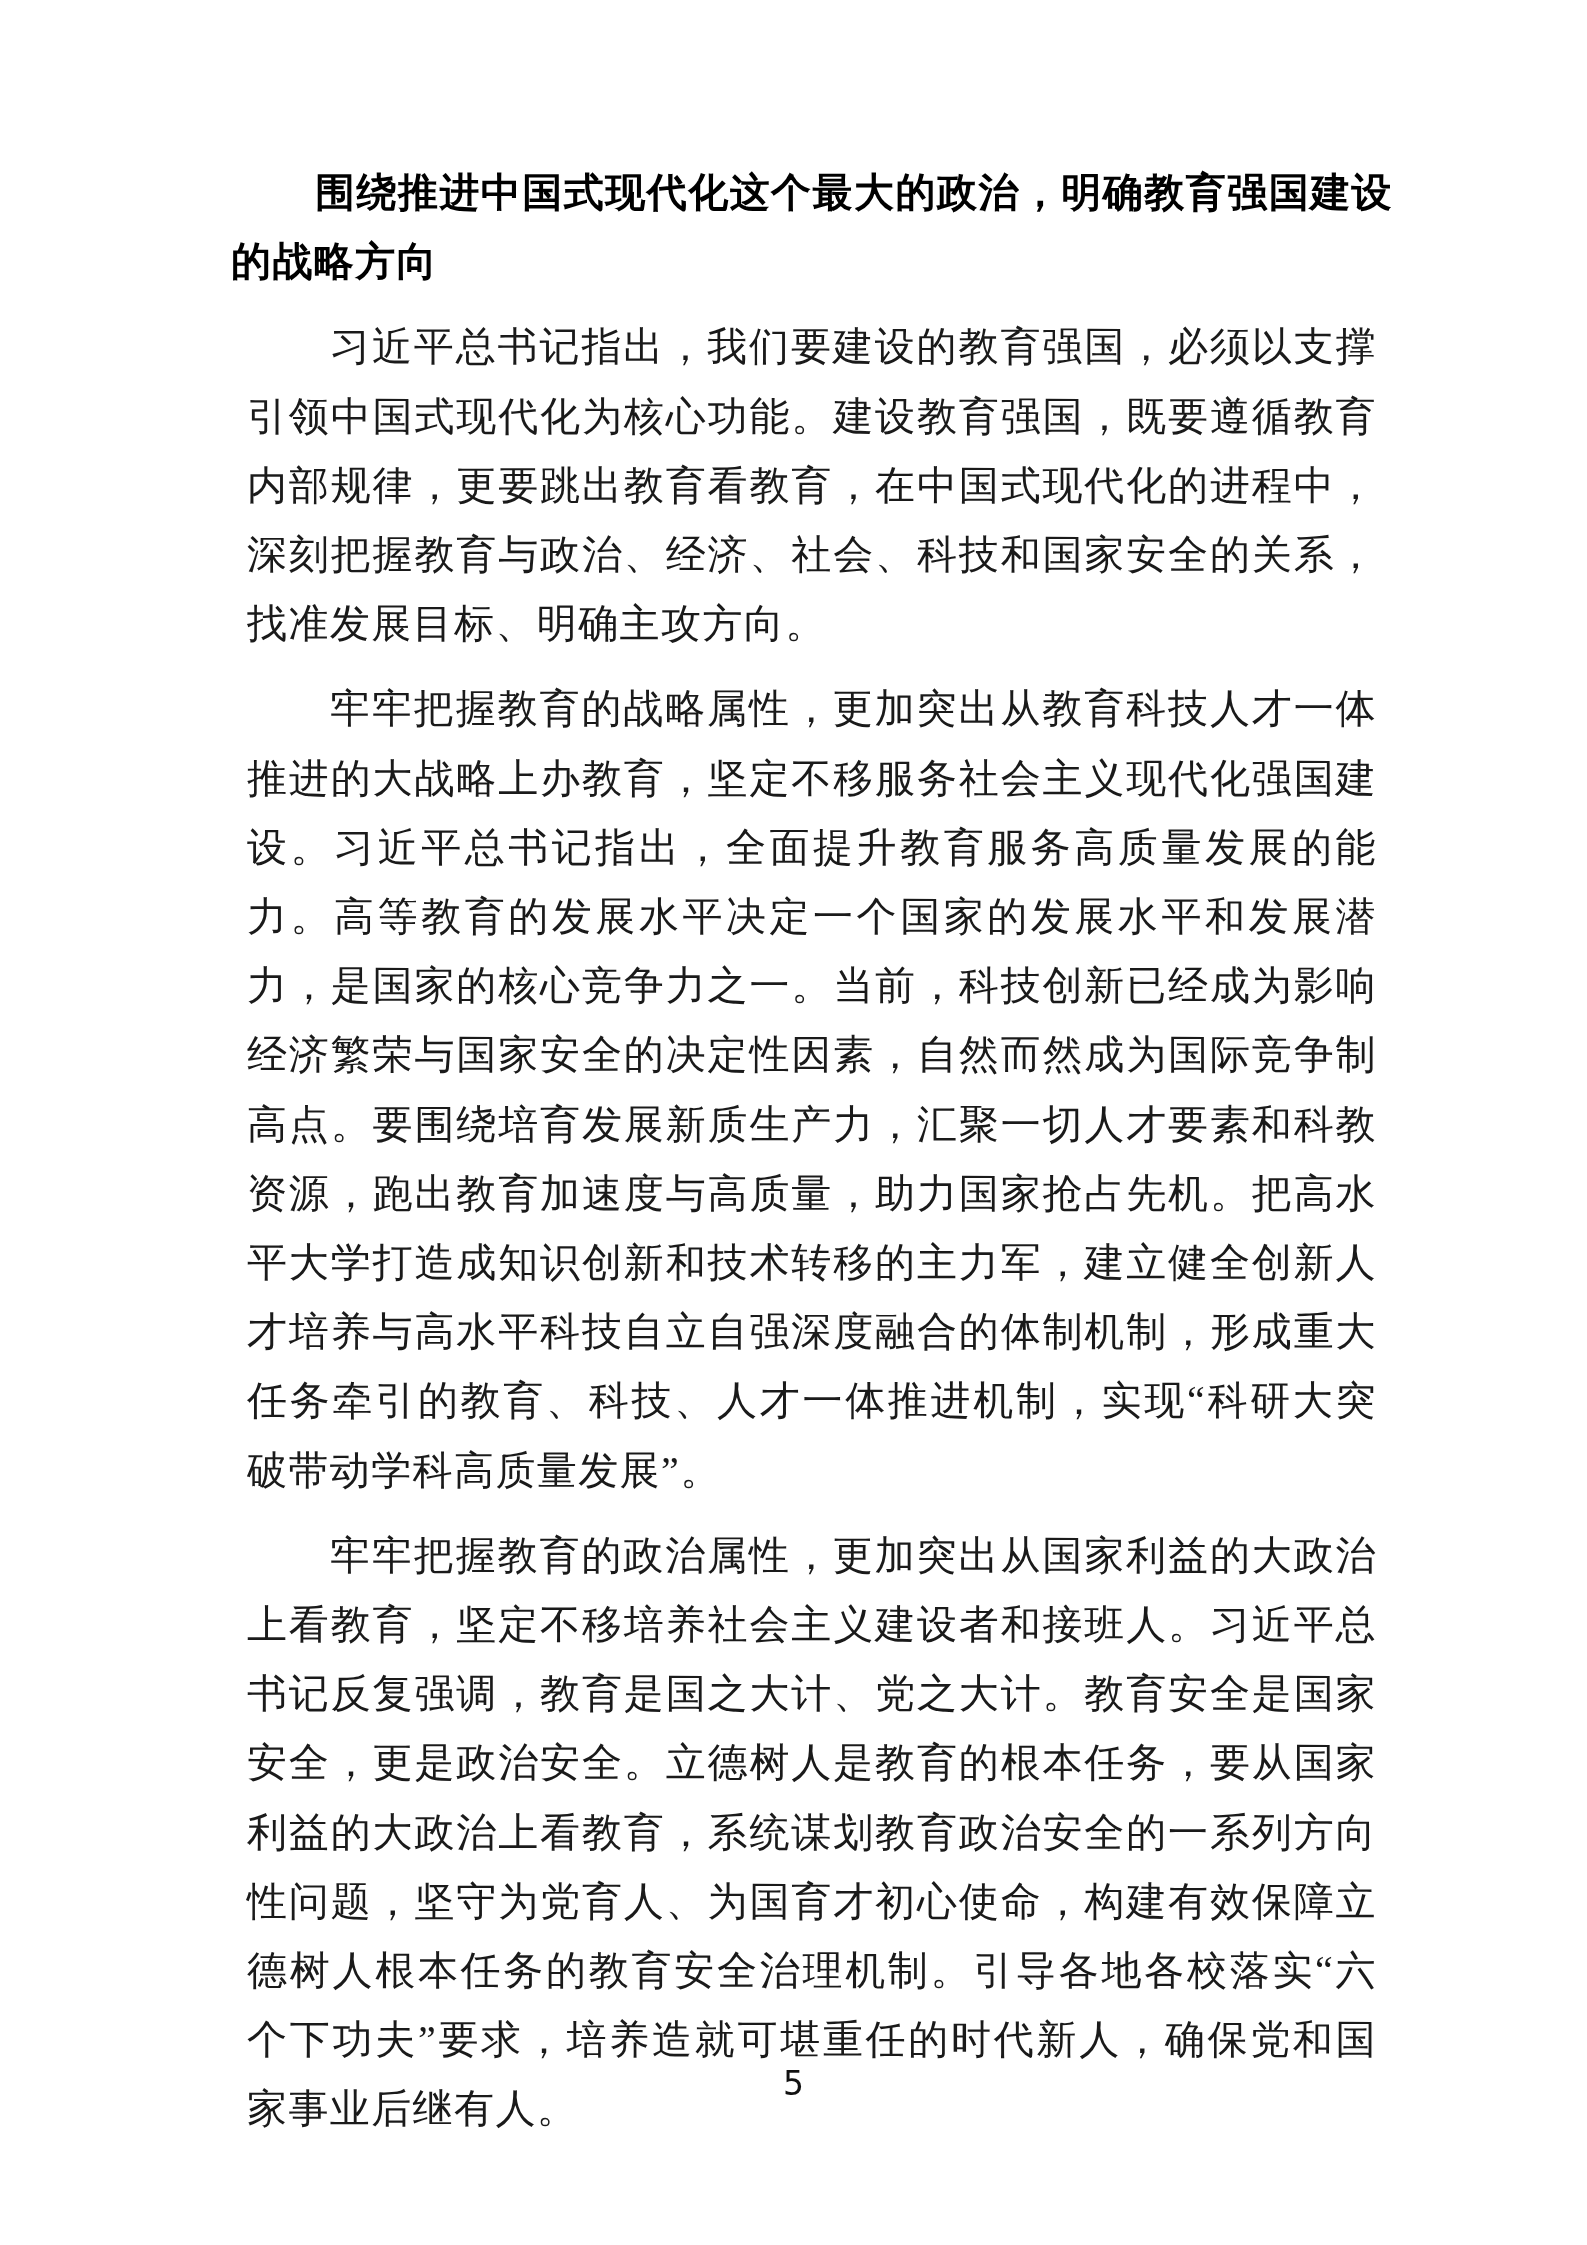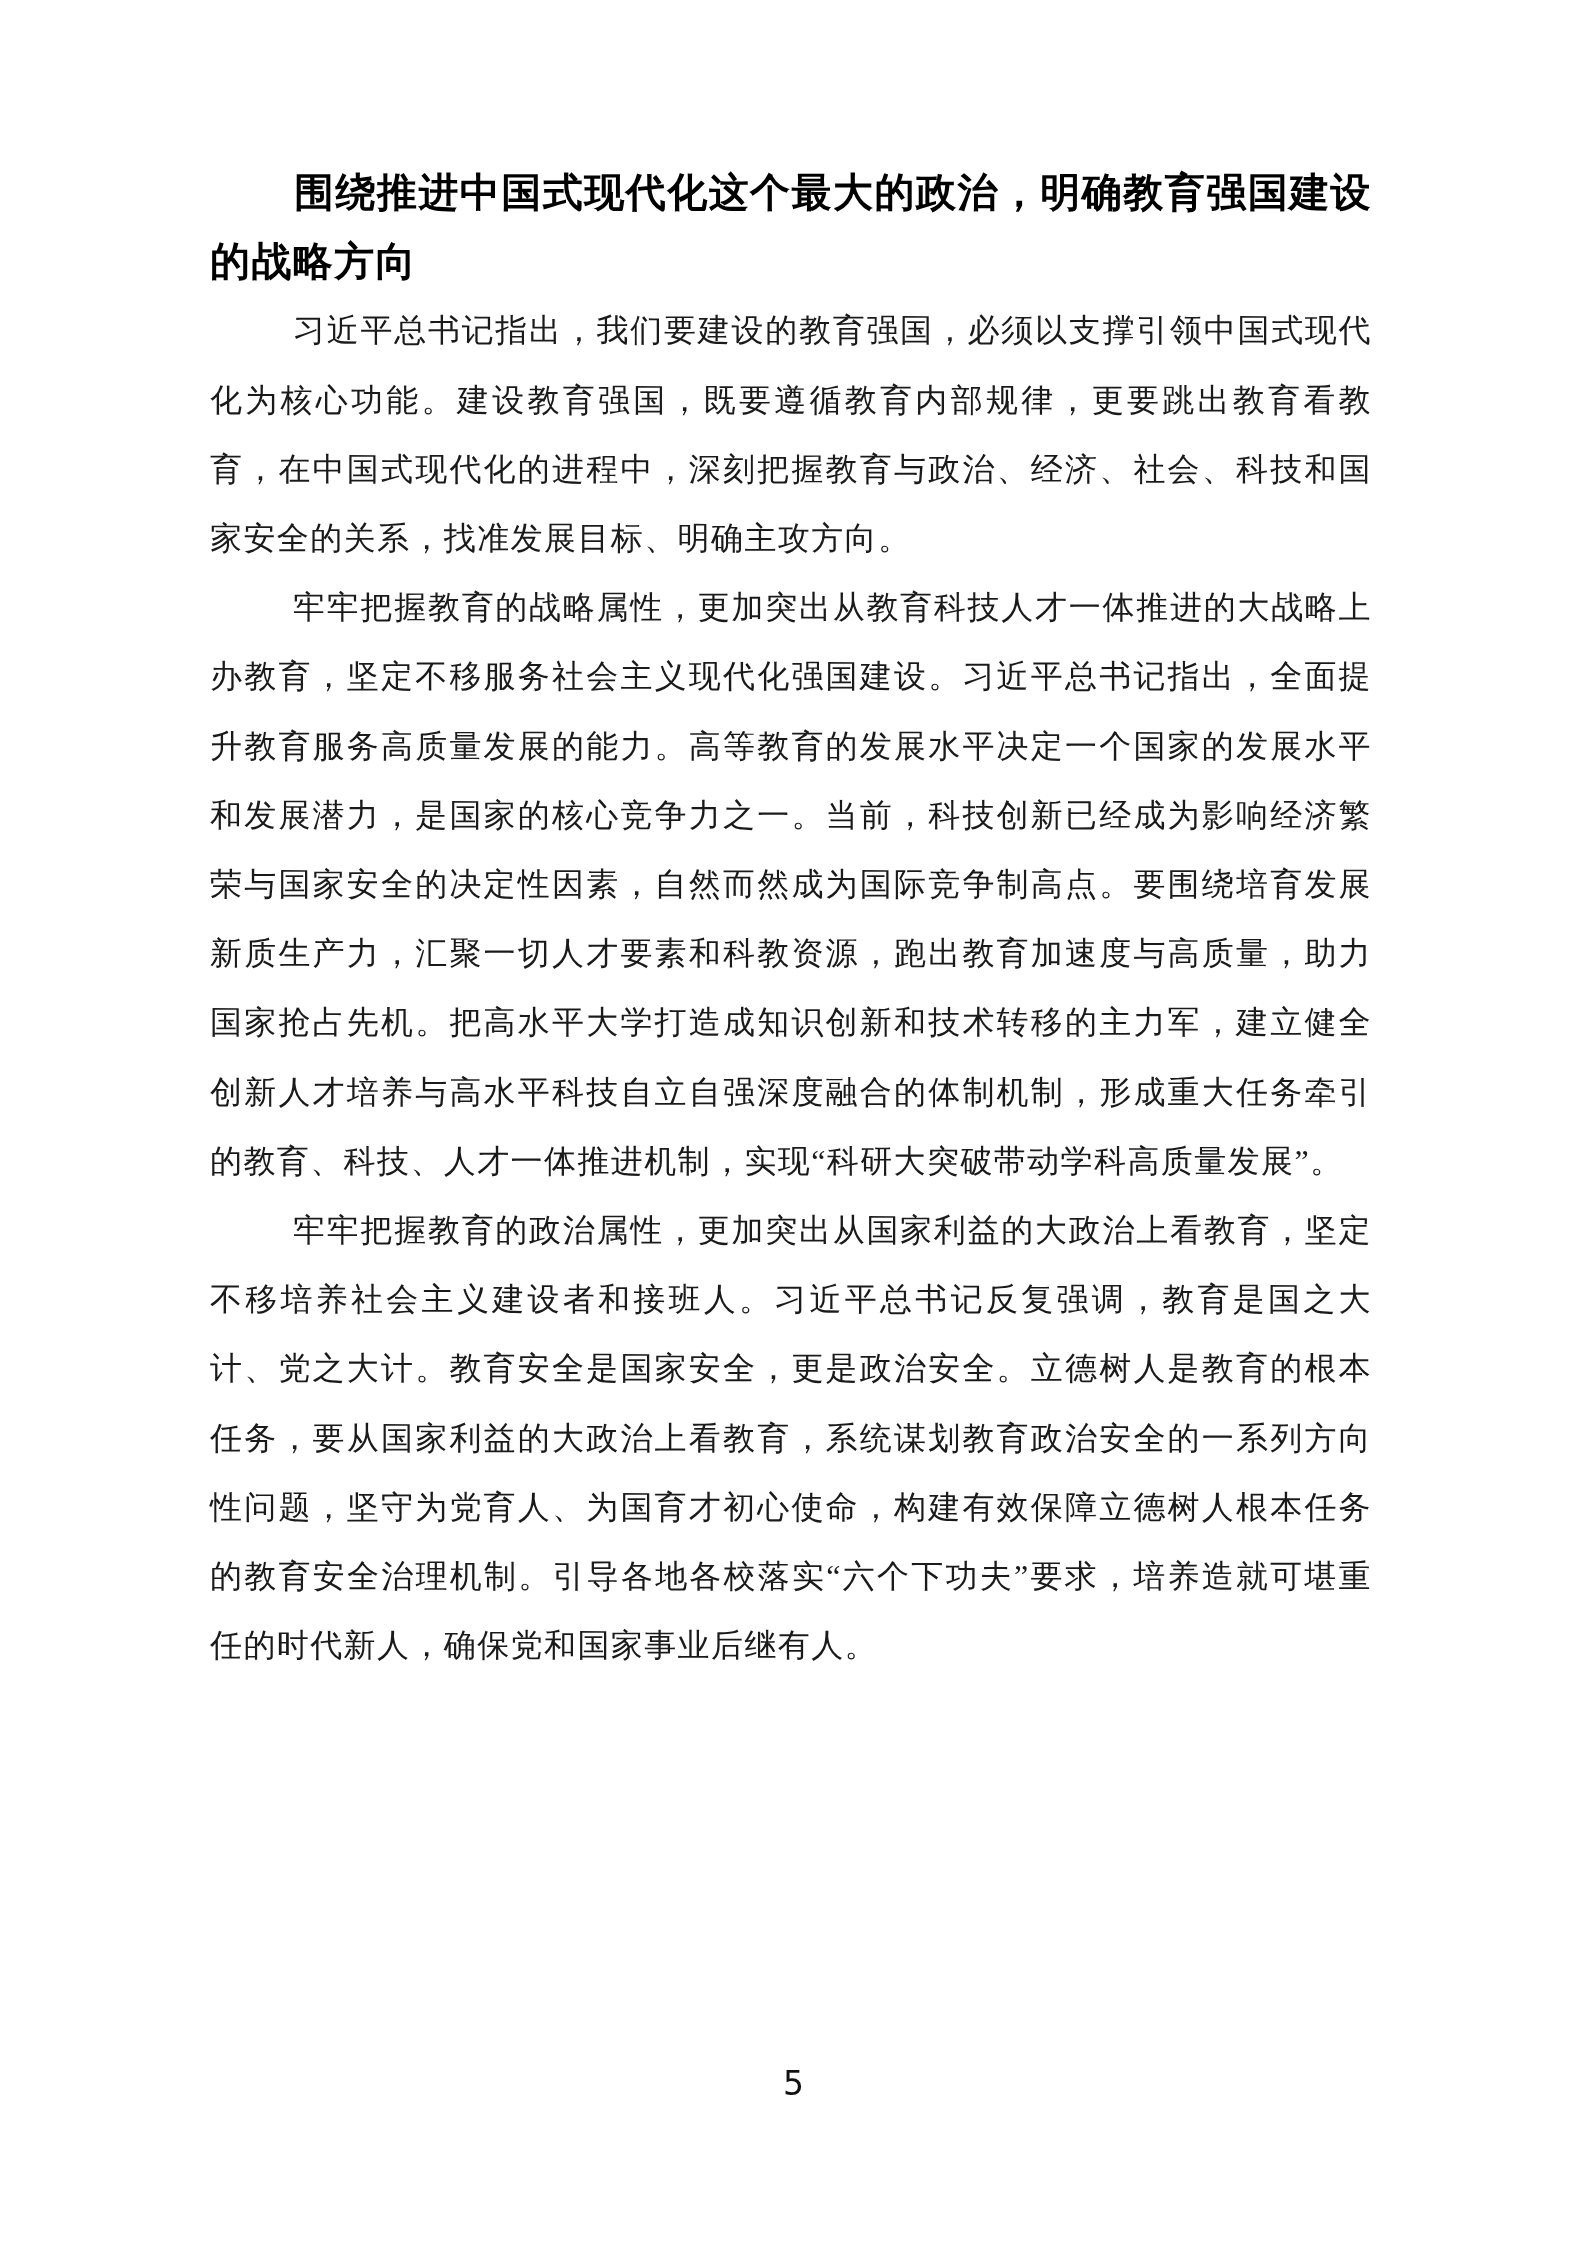--- a/index.html
+++ b/index.html
@@ -11,40 +11,40 @@
     position: relative;
     width: 1587px;
     height: 2245px;
     background: #ffffff;
     overflow: hidden;
     font-family: "Liberation Serif", serif;
     color: #1a1a1a;
   }
   .content {
     position: absolute;
-    left: 210px;
+    left: 231px;
     top: 158px;
     width: 1162px;
   }
   .doc-heading {
     margin: 0;
     font-family: "DejaVu Sans", sans-serif;
     font-weight: 700;
     font-size: 40px;
     line-height: 69.2px;
     letter-spacing: 1.4px;
     text-indent: 84px;
     text-align: justify;
     color: #000000;
   }
   .doc-paragraph {
-    margin: 0;
+    margin: 16px;
     font-family: "Liberation Serif", serif;
     font-weight: 400;
-    font-size: 32px;
+    font-size: 40px;
     line-height: 69.2px;
     letter-spacing: 1.4px;
     text-indent: 83px;
     text-align: justify;
     text-justify: inter-character;
     color: #1a1a1a;
   }
   .page-footer {
     position: absolute;
     left: 0;

